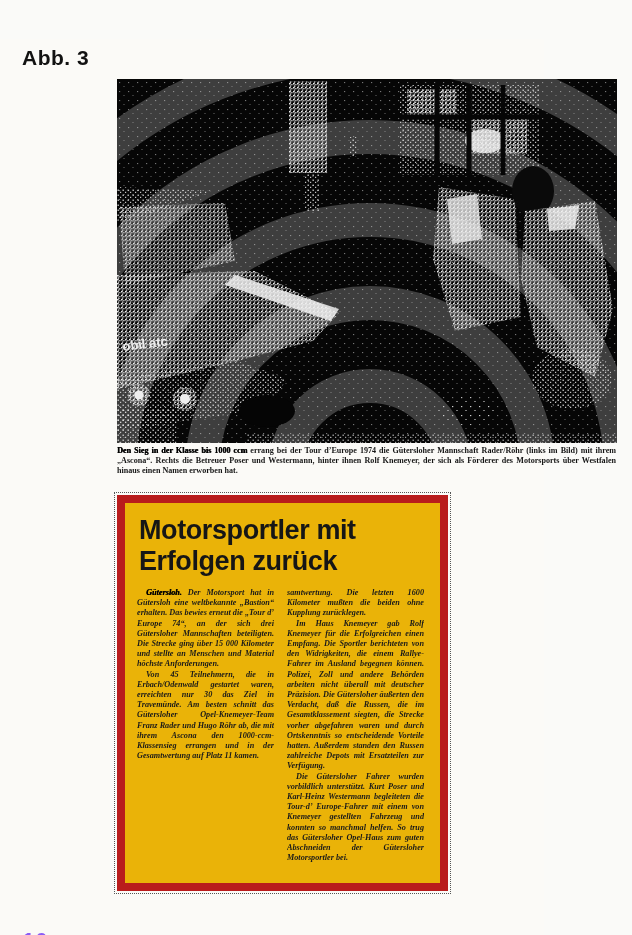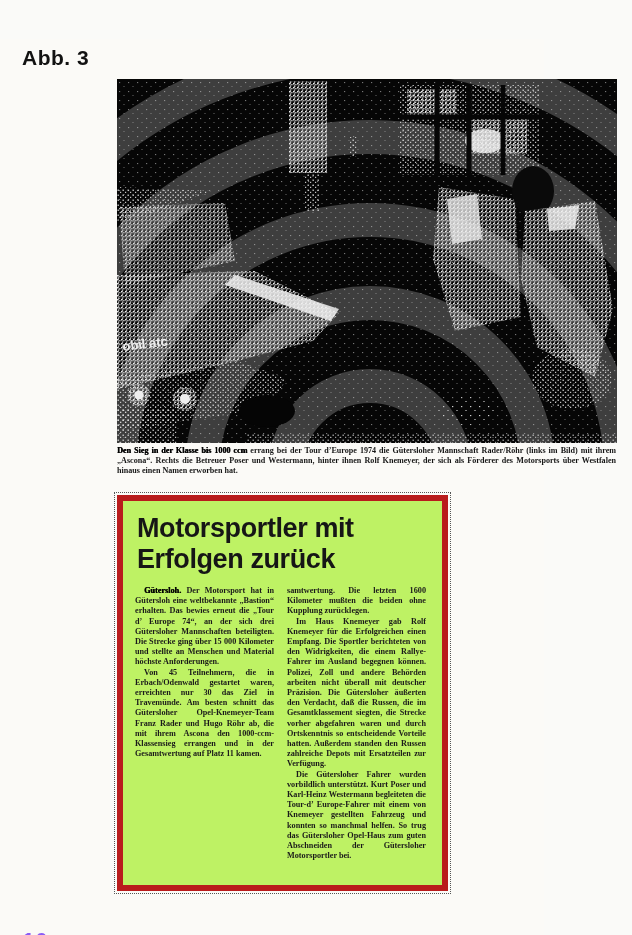--- a/index.html
+++ b/index.html
@@ -11,26 +11,26 @@
 
   .photo{position:absolute;left:117px;top:40px;width:500px;height:364px;background:#060606;}
   .photo svg{display:block;width:100%;height:100%;}
 
   .caption{position:absolute;left:117px;top:407px;width:499px;
     font-family:"Liberation Serif",serif;font-size:8.1px;line-height:10.2px;
     font-weight:700;color:#151515;text-align:justify;}
   .cap-lead{color:#000;text-shadow:.4px 0 #000;}
 
   .clip-box{position:absolute;left:117px;top:456px;width:331px;height:396px;
-    box-sizing:border-box;border:6px solid #b91c1c;outline:1px dotted #555;
-    outline-offset:2px;background:#bef264;overflow:hidden;}
+    box-sizing:border-box;border:8px solid #b91c1c;outline:1px dotted #555;
+    outline-offset:2px;background:#eab308;overflow:hidden;}
   .headline{margin:12px 0 0 14px;width:302px;font-size:27px;line-height:31px;
     font-weight:700;letter-spacing:-.4px;color:#161616;
     font-family:"Liberation Sans",sans-serif;}
-  .cols{display:flex;gap:13px;padding:11px 16px 0 12px;}
+  .cols{display:flex;gap:13px;padding:11px 16px 0 12px;font-style:italic;}
   .col{width:150px;height:308px;overflow:hidden;
     font-family:"Liberation Serif",serif;font-size:8.2px;line-height:10.2px;
     font-weight:700;color:#1a1a1a;text-align:justify;}
   .par{margin:0;text-indent:9px;}
   .par.noindent{text-indent:0;}
   .par b{color:#000;text-shadow:.4px 0 #000;}
 
   .page-number{position:absolute;left:22px;top:890px;font-size:23px;
     font-weight:700;color:#8b5cf6;}
 </style>

